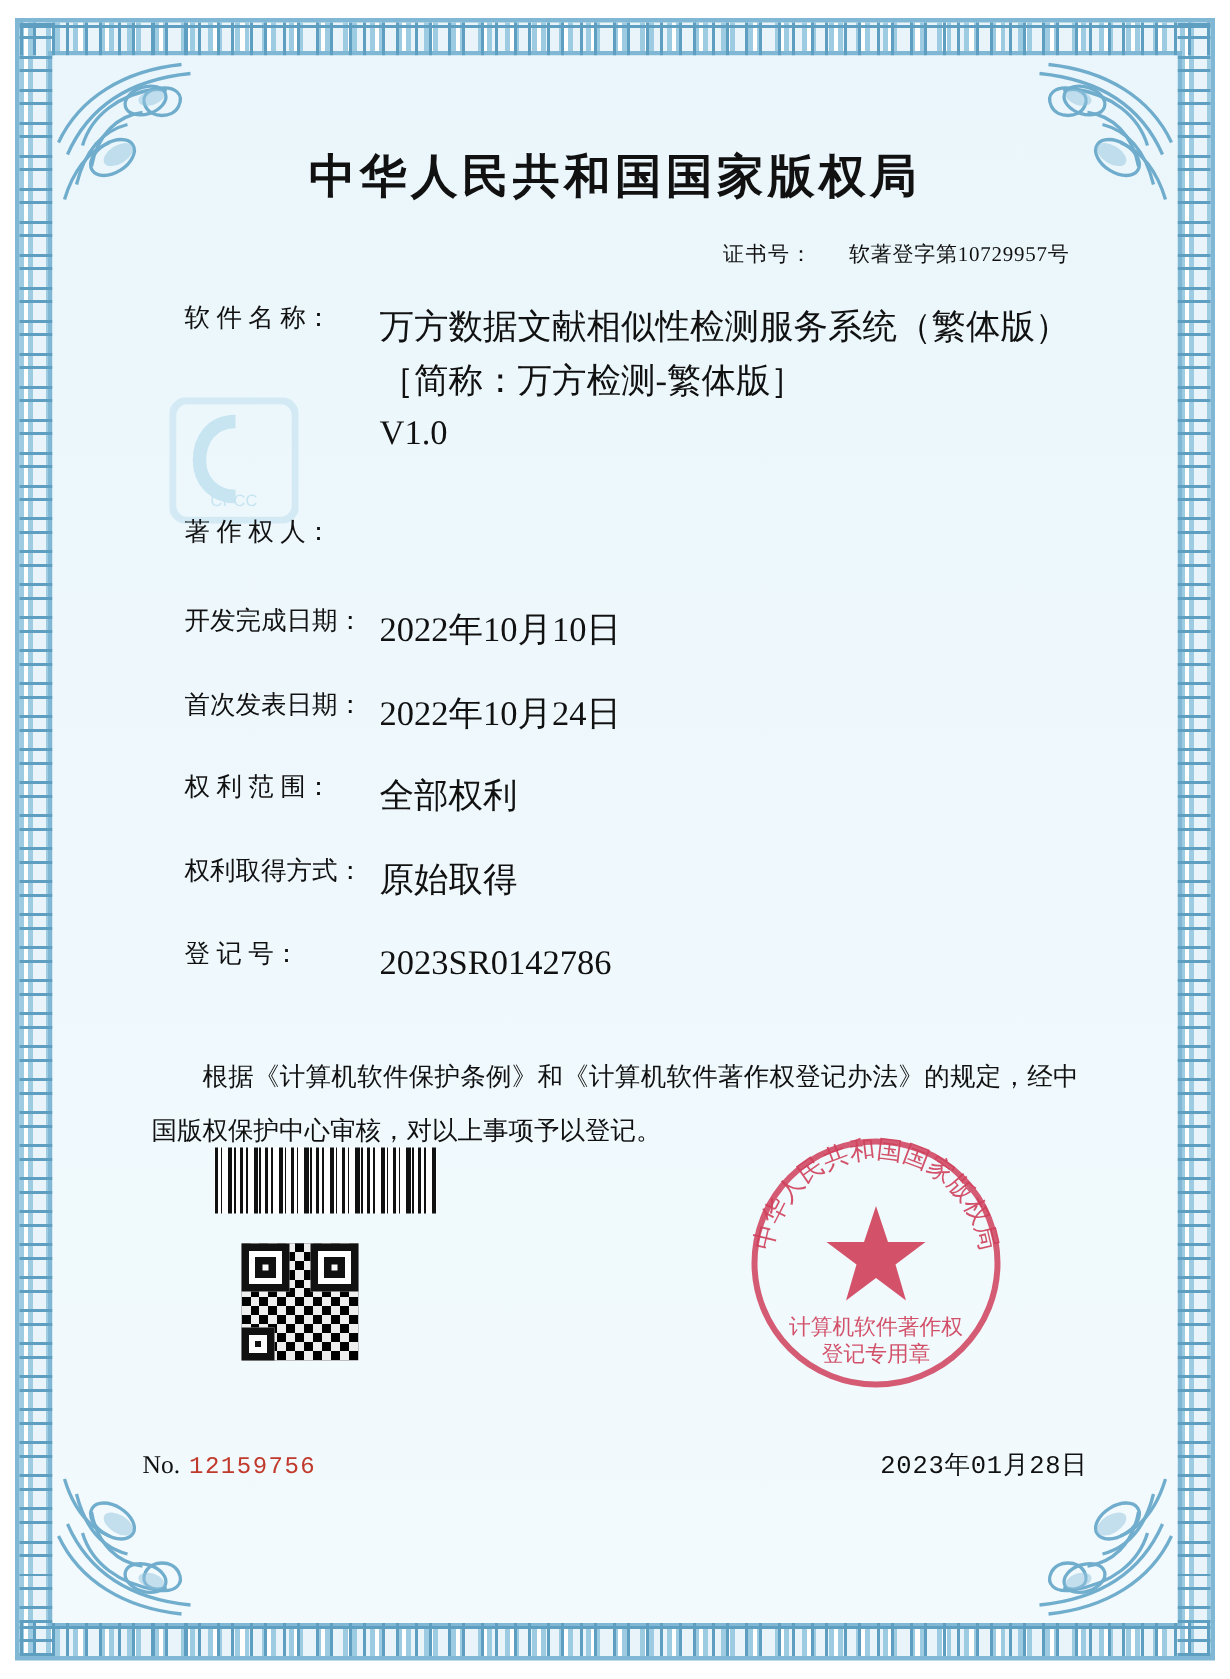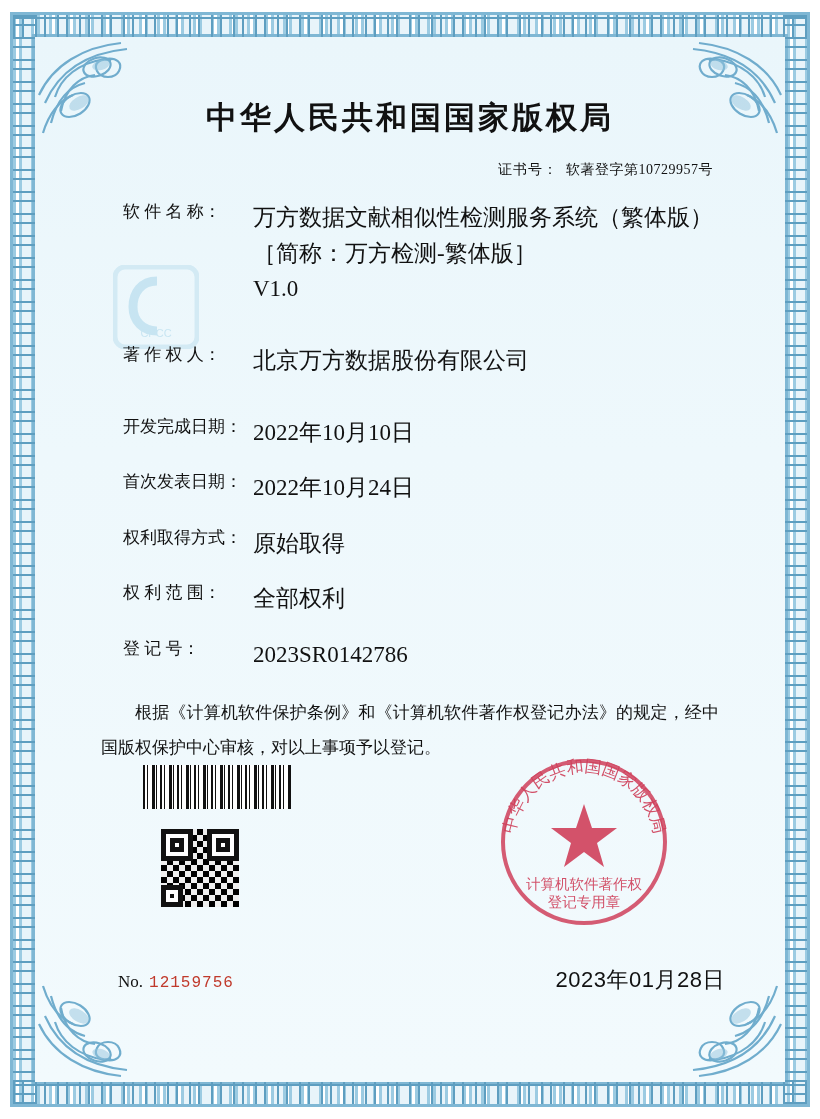--- a/index.html
+++ b/index.html
@@ -137,21 +137,21 @@
 
   .cert-no {
     text-align: right;
     font-size: 14px;
     color: #111;
     margin-top: 22px;
     padding-right: 12px;
     letter-spacing: 0.5px;
   }
   .cert-no .lbl { letter-spacing: 1px; margin-top: 15px; }
-  .cert-no .val { margin-left: 8px; }
+  .cert-no .val { margin-left: 24px; }
 
   
   .watermark {
     position: absolute;
     left: 78px;
     top: 228px;
     width: 86px;
     height: 84px;
     z-index: 1;
     opacity: 0.55;
@@ -185,21 +185,21 @@
   }
   .field-value .line2,
   .field-value .line3 { display: block; }
 
   .gap-1 { height: 30px; }
 
   .fields-2 { margin-top: 36px; }
   .fields-2 .field-row { margin-bottom: 20px; }
 
   .paragraph {
-    margin-top: 22px;
+    margin-top: 40px;
     font-size: 17px;
     line-height: 2.1;
     color: #111;
     text-align: justify;
     padding: 0 6px 0 6px;
     font-family: "Liberation Serif", serif;
   }
   .paragraph .p1 { text-indent: 2em; display: block; }
 
   
@@ -268,34 +268,33 @@
     top: 928px;
     display: flex;
     justify-content: space-between;
     align-items: baseline;
     z-index: 5;
   }
   .serial {
     font-size: 17px;
     color: #111;
     font-family: "Liberation Serif", serif;
-    margin-left: 23px;
   }
   .serial .num {
     color: #c0392b;
     font-family: "Liberation Mono", monospace;
     letter-spacing: 1px;
     margin-left: 6px;
     font-size: 16px;
   }
   .issue-date {
-    font-size: 22px;
+    font-size: 17px;
     color: #111;
     letter-spacing: 0.5px;
-    font-family: Liberation Sans, sans-serif;
+    font-family: Liberation Mono, monospace;
   }
 </style>
 </head>
 <body>
 
 <div class="certificate">
 
   <div class="border-outer"></div>
   <div class="greek-key">
     <div class="gk-band gk-top"></div>
@@ -393,45 +392,44 @@
             <span>万方数据文献相似性检测服务系统（繁体版）</span>
             <span class="line2">［简称：万方检测-繁体版］</span>
             <span class="line3">V1.0</span>
           </div>
         </div>
 
         <div class="gap-1"></div>
 
         <div class="field-row">
           <div class="field-label">著 作 权 人：</div>
-          <div class="field-value">北京万方数据股份有限公司</div>
         </div>
 
       </div>
 
       <div class="fields fields-2">
 
         <div class="field-row">
           <div class="field-label">开发完成日期：</div>
           <div class="field-value">2022年10月10日</div>
         </div>
 
         <div class="field-row">
           <div class="field-label">首次发表日期：</div>
           <div class="field-value">2022年10月24日</div>
         </div>
 
         <div class="field-row">
+          <div class="field-label">权 利 范 围：</div>
+          <div class="field-value">全部权利</div>
+        </div>
+
+        <div class="field-row">
           <div class="field-label">权利取得方式：</div>
           <div class="field-value">原始取得</div>
-        </div>
-
-        <div class="field-row">
-          <div class="field-label">权 利 范 围：</div>
-          <div class="field-value">全部权利</div>
         </div>
 
         <div class="field-row">
           <div class="field-label">登 记 号：</div>
           <div class="field-value">2023SR0142786</div>
         </div>
 
       </div>
 
       <div class="paragraph">

